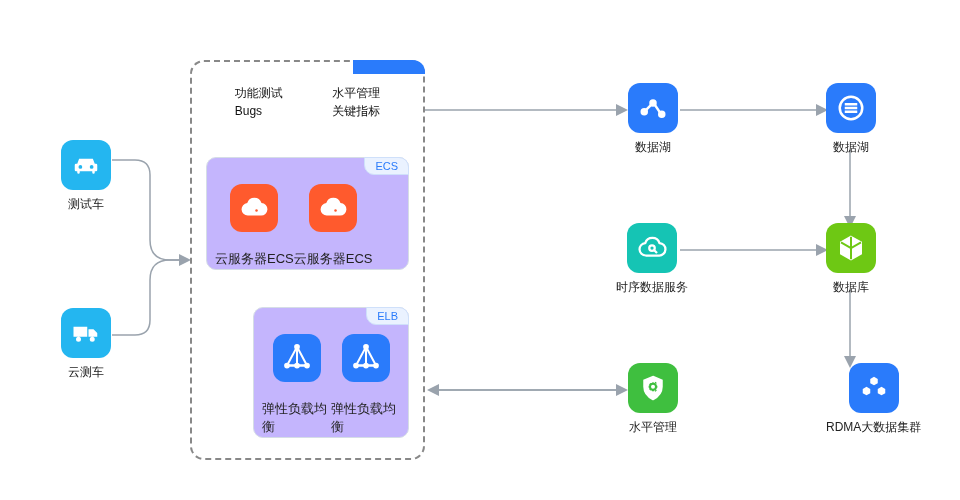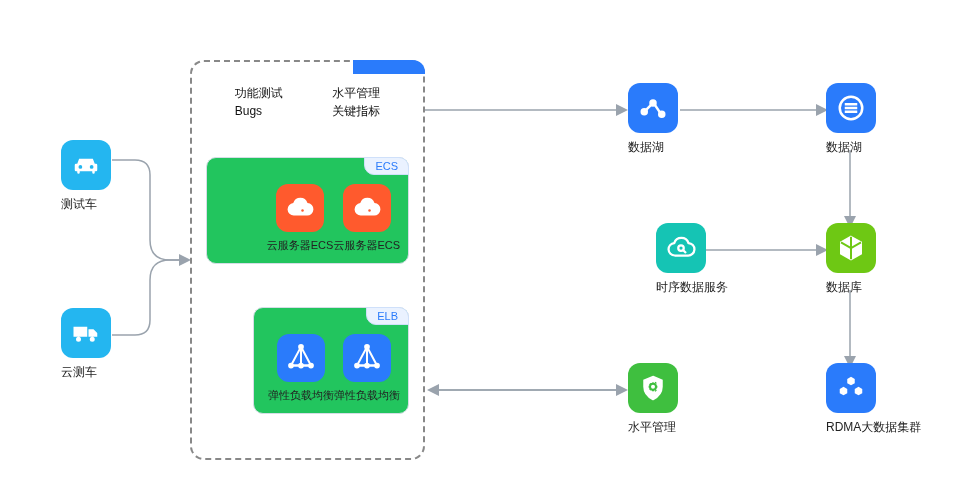--- a/index.html
+++ b/index.html
@@ -16,21 +16,21 @@
   .icon-tile {
     width: 50px; height: 50px;
     border-radius: 12px;
     display: flex; align-items: center; justify-content: center;
     color: #fff;
   }
   .icon-tile svg { width: 30px; height: 30px; }
 
   .node {
     position: absolute;
-    display: flex; flex-direction: column; 
+    display: flex; flex-direction: column; align-items: center;
     gap: 6px;
     font-size: 12px;
     color: #222;
   }
 
   
   .bg-lightblue { background: #24b6f0; }
   .bg-blue { background: #2a7bfb; }
   .bg-orange { background: #ff5a2d; }
   .bg-teal { background: #15c4b4; }
@@ -58,36 +58,36 @@
     position: absolute; left: 18px; top: 22px; right: 18px;
     display: flex; justify-content: space-around;
     font-size: 12px; color: #111;
   }
   .header-cols > div { text-align: left; line-height: 1.5; }
 
   .sub-box {
     position: absolute; left: 14px; right: 14px;
     border: 1px solid #d5dde6;
     border-radius: 10px;
-    background: #22c55e;
-    padding: 26px 8px 10px;
-    display: flex; justify-content: flex-end;
+    background: #c4b5fd;
+    padding: 26px 8px 1px;
+    display: flex; justify-content: flex-start;
   }
   .sub-box .tag {
     position: absolute; right: -1px; top: -1px;
     padding: 2px 10px;
     font-size: 11px;
     color: #2a7bfb;
     border: 1px solid #cfe0fa;
     border-radius: 0 10px 0 10px;
     background: #eaf2ff;
   }
   .sub-item {
-    display: flex; flex-direction: column; align-items: center; gap: 6px;
-    font-size: 11px; color: #222;
+    display: flex; flex-direction: column; align-items: center; gap: 18px;
+    font-size: 13px; color: #222;
   }
   .sub-item .icon-tile { width: 48px; height: 48px; border-radius: 12px; }
 
   .arrow { stroke: #9aa3ad; stroke-width: 1.5; fill: none; }
   .arrowhead { fill: #9aa3ad; }
 
 </style>
 </head>
 <body>
 
@@ -214,21 +214,21 @@
 <div class="node" style="left:826px; top:83px;">
   <div class="icon-tile bg-blue">
     <svg viewBox="0 0 24 24" fill="none" stroke="#fff" stroke-width="2">
         <circle cx="12" cy="12" r="9"></circle>
         <path d="M7 9h10M7 12h10M7 15h10"></path>
       </svg>
   </div>
   <span>数据湖</span>
 </div>
 
-<div class="node" style="left:656px; top:223px;">
+<div class="node" style="left:616px; top:223px;">
   <div class="icon-tile bg-teal">
     <svg viewBox="0 0 24 24" fill="none" stroke="#fff" stroke-width="1.8">
         <path d="M7 18a5 5 0 01-.4-9.98A6 6 0 0118 8.03 4.5 4.5 0 0117.5 18H7z"></path>
         <circle cx="12" cy="12" r="2.2"></circle>
         <path d="M14 14l2 2"></path>
       </svg>
   </div>
   <span>时序数据服务</span>
 </div>
 

